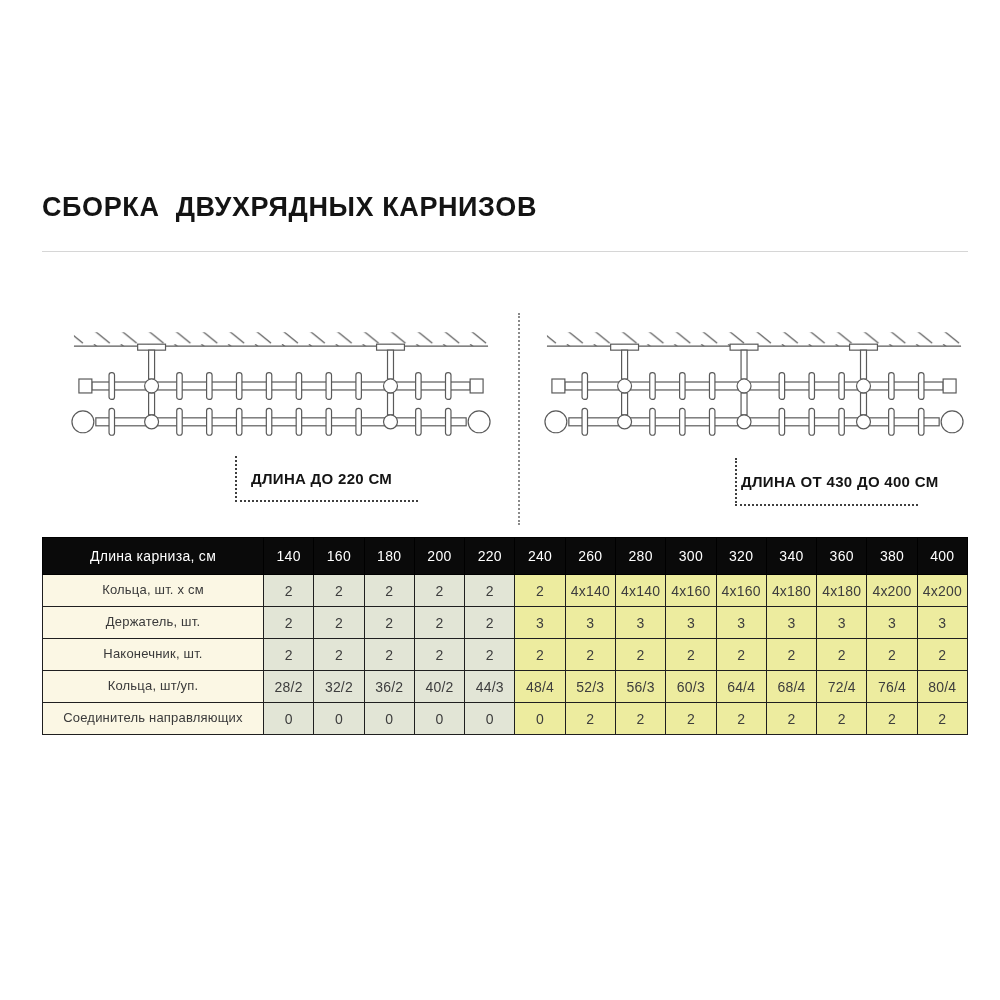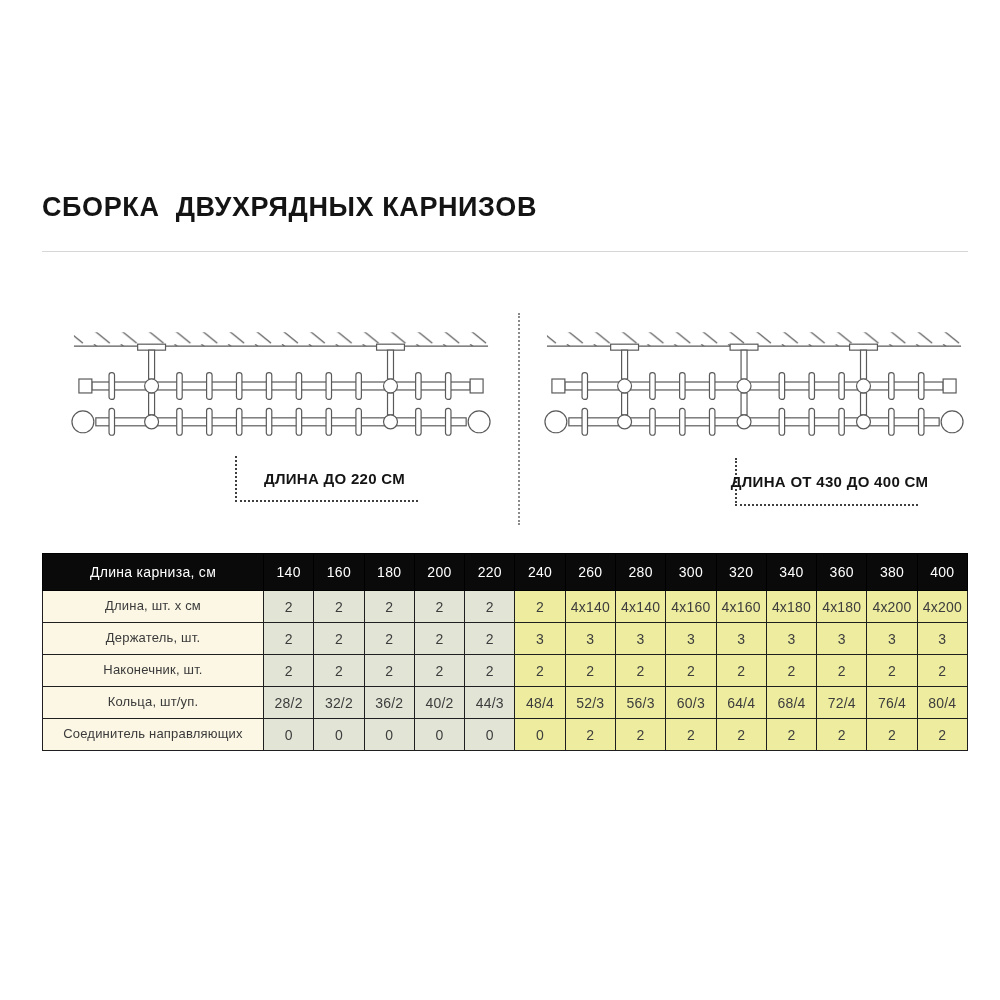--- a/index.html
+++ b/index.html
@@ -29,28 +29,28 @@
 
   .center-dotted{
     position:absolute;left:518px;top:313px;height:212px;width:0;
     border-left:2px dotted #8a8a8a;
   }
 
   .len-label{
     position:absolute;width:183px;
     border-left:2px dotted #3f3f3f;
     border-bottom:2px dotted #3f3f3f;
-    display:flex;align-items:center;justify-content:center;
+    display:flex;align-items:center;
     font-size:15px;font-weight:bold;letter-spacing:.3px;color:#141414;
     white-space:nowrap;
   }
   .len-label.left{left:235px;top:456px;height:46px;padding-left:14px;}
   .len-label.right{left:735px;top:458px;height:48px;padding-left:4px;}
 
-  .spec-table-wrap{position:absolute;left:42px;top:553px;}
+  .spec-table-wrap{position:absolute;left:42px;top:537px;}
   table{border-collapse:collapse;table-layout:fixed;width:926px;}
   th,td{border:1px solid var(--border);text-align:center;vertical-align:middle;padding:2px 1px;}
   thead th{
     background:var(--header_bg);color:var(--header_text);
     font-size:14px;font-weight:normal;letter-spacing:.3px;border-color:#000;
   }
   thead tr{height:37px;}
   td.c-label{
     background:var(--label_bg);font-size:13px;color:#3a3a3a;
     white-space:pre-line;line-height:1.25;letter-spacing:.2px;
@@ -196,21 +196,21 @@
             <th>300</th>
             <th>320</th>
             <th>340</th>
             <th>360</th>
             <th>380</th>
             <th>400</th>
           </tr>
         </thead>
         <tbody>
           <tr style="height: 32px;">
-            <td class="c-label">Длина, шт. х см</td>
+            <td class="c-label">Кольца, шт. х см</td>
             <td class="c-val c-gray">2</td>
             <td class="c-val c-gray">2</td>
             <td class="c-val c-gray">2</td>
             <td class="c-val c-gray">2</td>
             <td class="c-val c-gray">2</td>
             <td class="c-val c-yellow">2</td>
             <td class="c-val c-yellow">4x140</td>
             <td class="c-val c-yellow">4x140</td>
             <td class="c-val c-yellow">4x160</td>
             <td class="c-val c-yellow">4x160</td>

